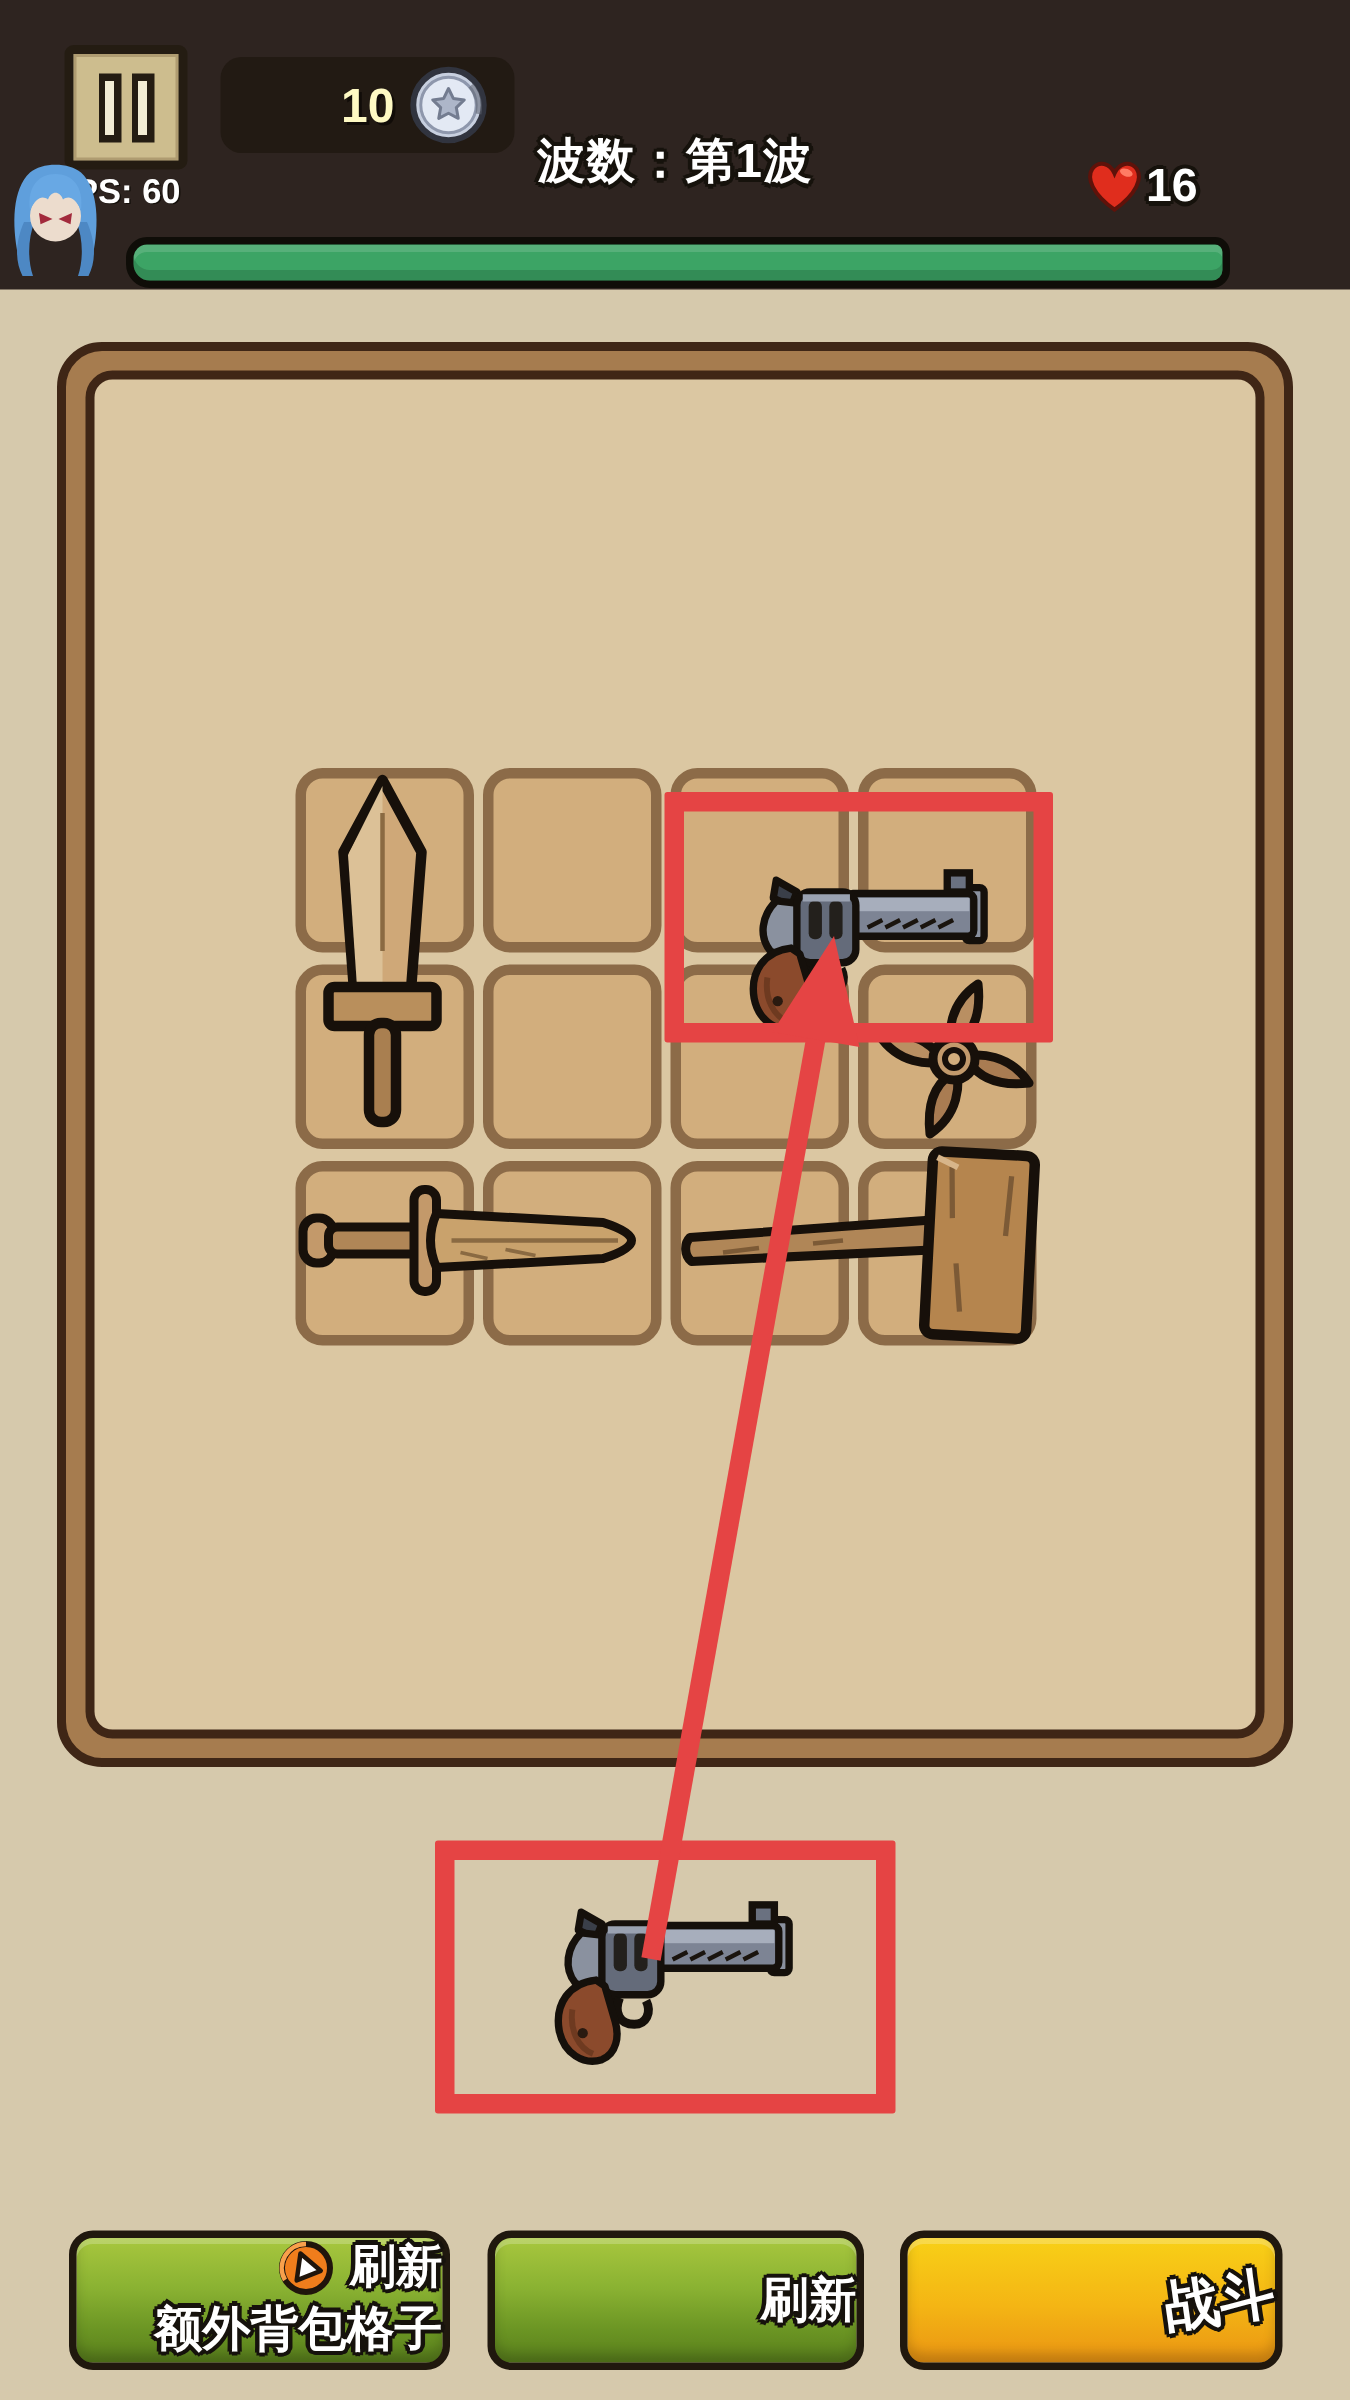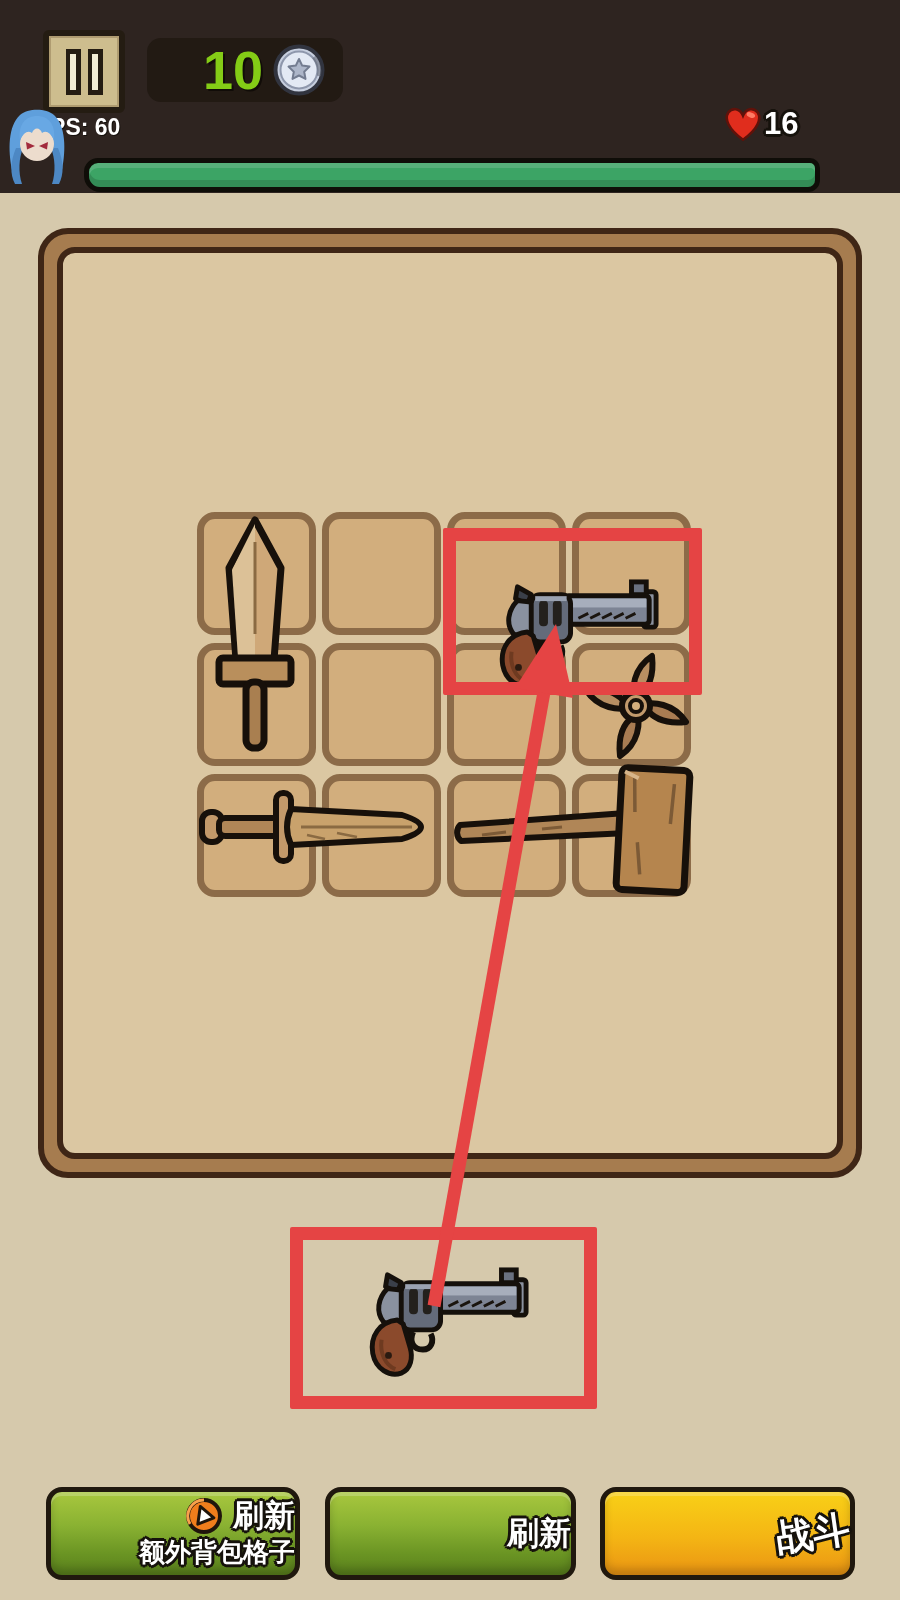--- a/index.html
+++ b/index.html
@@ -11,21 +11,21 @@
   #topbar{left:0;top:0;width:900px;height:193px;background:#2e2420;}
   #pause-btn{left:43px;top:30px;width:82px;height:83px;background:#cdbd8e;
       border:6px solid #241c12;border-radius:6px;box-sizing:border-box;
       display:flex;align-items:center;justify-content:center;gap:7px;
       box-shadow:inset 0 0 0 2px rgba(120,95,60,.35);}
   .pbar{width:15px;height:46px;background:#241c12;display:flex;align-items:center;justify-content:center;}
   .pbar>i{display:block;width:6px;height:36px;background:#f2ecd4;}
   #coin-pill{left:147px;top:38px;width:196px;height:64px;background:#221a13;
       border-radius:14px;display:flex;align-items:center;justify-content:flex-end;
       padding-right:18px;box-sizing:border-box;gap:10px;}
-  .coin-count{color:#84cc16;font-weight:bold;font-size:54px;line-height:1;
+  .coin-count{color:#fef9c3;font-weight:bold;font-size:32px;line-height:1;
       text-shadow:2px 2px 0 #110c08;}
   #wave-label{left:0;right:0;top:86px;text-align:center;font-size:32px;letter-spacing:1px;}
   #fps-label{left:36px;top:114px;font-size:23px;font-weight:bold;color:#fff;
       text-shadow:1px 1px 0 #15100b;}
   #lives{left:722px;top:106px;display:flex;align-items:flex-start;gap:0;}
   .otext{color:#fff;font-weight:bold;
       text-shadow:3px 0 0 #16120c,-3px 0 0 #16120c,0 3px 0 #16120c,0 -3px 0 #16120c,
                   2px 2px 0 #16120c,-2px 2px 0 #16120c,2px -2px 0 #16120c,-2px -2px 0 #16120c;}
   #health-bar{left:84px;top:158px;width:736px;height:34px;background:#3ca465;
       border:5px solid #0f0d08;border-radius:14px 10px 12px 16px;box-sizing:border-box;
@@ -46,21 +46,21 @@
   .btn{top:1487px;height:93px;border:5px solid #20180e;border-radius:16px;
       box-sizing:border-box;display:flex;flex-direction:column;align-items:flex-end;
       justify-content:center;cursor:pointer;
       box-shadow:inset 0 4px 0 rgba(255,255,255,.22),inset 0 -6px 8px rgba(0,0,0,.18);}
   .btn-green{background:linear-gradient(180deg,#a8c73e 0%,#8ab232 40%,#6a9423 75%,#597f1c 100%);}
   .btn-orange{background:linear-gradient(180deg,#f8d017 0%,#f4b514 55%,#ea9413 100%);}
   #btn-refresh-extra{left:46px;width:254px;}
   #btn-refresh{left:325px;width:251px;}
   #btn-battle{left:600px;width:255px;}
   .btn-row{display:flex;align-items:center;gap:10px;line-height:1.05;}
-  .t31{font-size:31px;} .t27{font-size:26px;} .t32{font-size:32px;}
+  .t31{font-size:31px;} .t27{font-size:32px;} .t32{font-size:32px;}
   .t37{font-size:37px;transform:rotate(-8deg);}
 </style>
 </head>
 <body>
 
 <div id="topbar" class="abs">
 
   <div id="pause-btn" class="abs">
     <span class="pbar">
         <i></i>
@@ -73,20 +73,21 @@
   <div id="coin-pill" class="abs">
     <span class="coin-count">10</span>
     <svg width="52" height="52" viewBox="0 0 52 52">
       <circle cx="26" cy="26" r="23.5" fill="#c7cfdf" stroke="#31343f" stroke-width="4"></circle>
       <circle cx="26" cy="26" r="18.5" fill="#e3e9f4" stroke="#8e97ac" stroke-width="2"></circle>
       <polygon points="26,15 29.2,21.6 36.5,22.6 31.2,27.7 32.5,34.9 26,31.5 19.5,34.9 20.8,27.7 15.5,22.6 22.8,21.6" fill="#adb6c9" stroke="#737c90" stroke-width="2" stroke-linejoin="round"></polygon>
       <path d="M41,13 A23.5,23.5 0 0,1 46,32" fill="none" stroke="#5d6270" stroke-width="4" opacity=".55"></path>
     </svg>
   </div>
 
+  <div id="wave-label" class="abs otext">波数：第1波</div>
 
   <div id="fps-label" class="abs">FPS: 60</div>
 
   <div id="lives" class="abs">
     <svg width="42" height="36" viewBox="0 0 40 34">
       <path d="M20,32 C6,22 2,12 6,6 C10,1 17,2 20,9 C23,2 30,1 34,6 C38,12 34,22 20,32 Z" fill="#e02d1d" stroke="#5f120a" stroke-width="2.5"></path>
       <ellipse cx="27.5" cy="8.5" rx="4.2" ry="2.4" fill="#ff7b64" transform="rotate(20 27.5 8.5)"></ellipse>
     </svg>
     <span class="otext" style="font-size:31px">16</span>
   </div>

